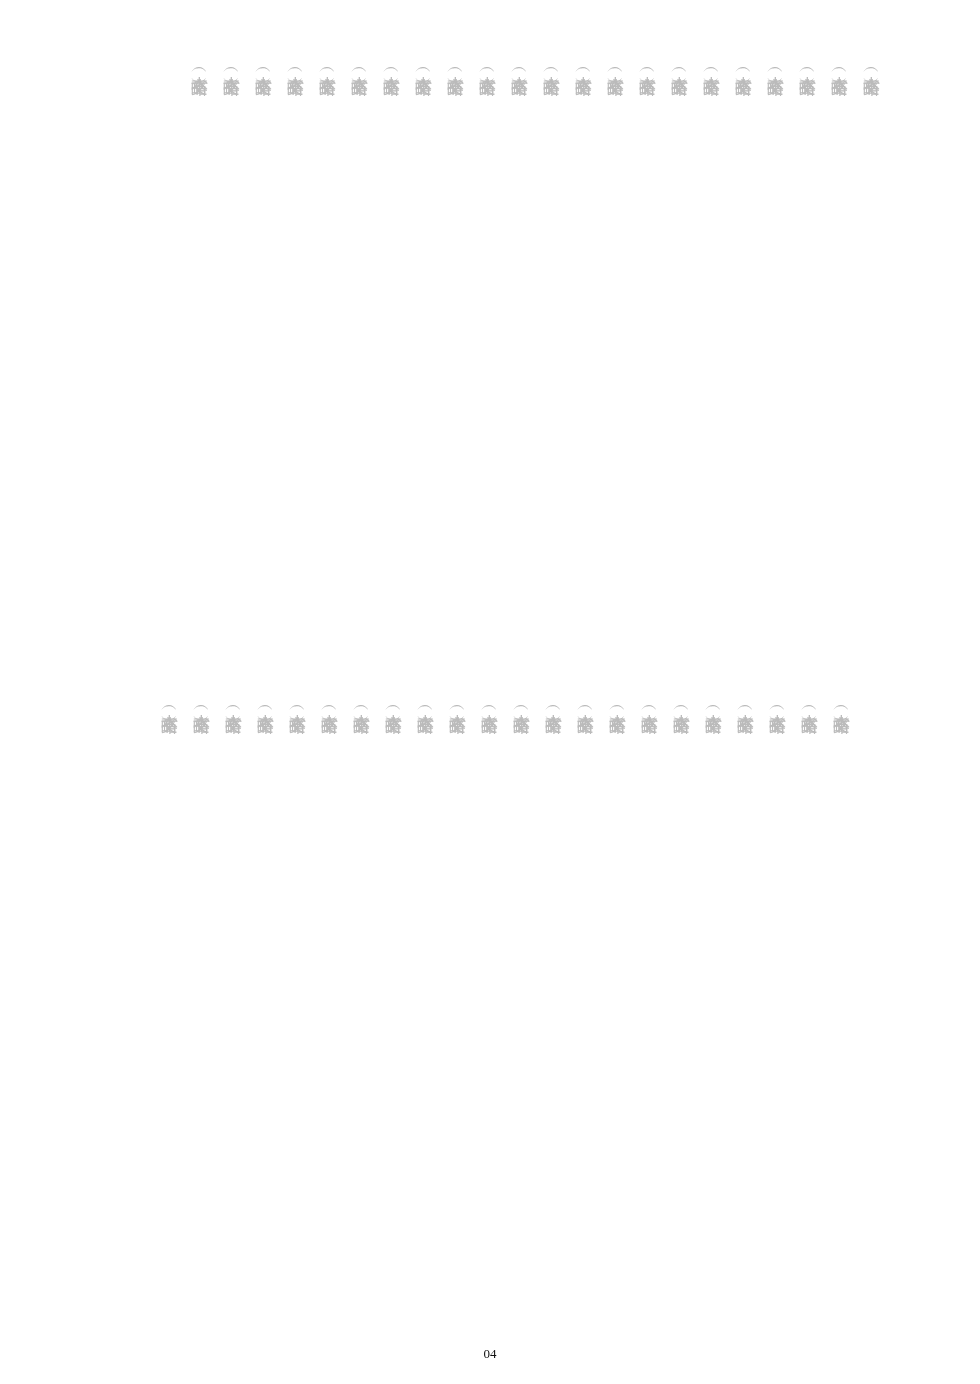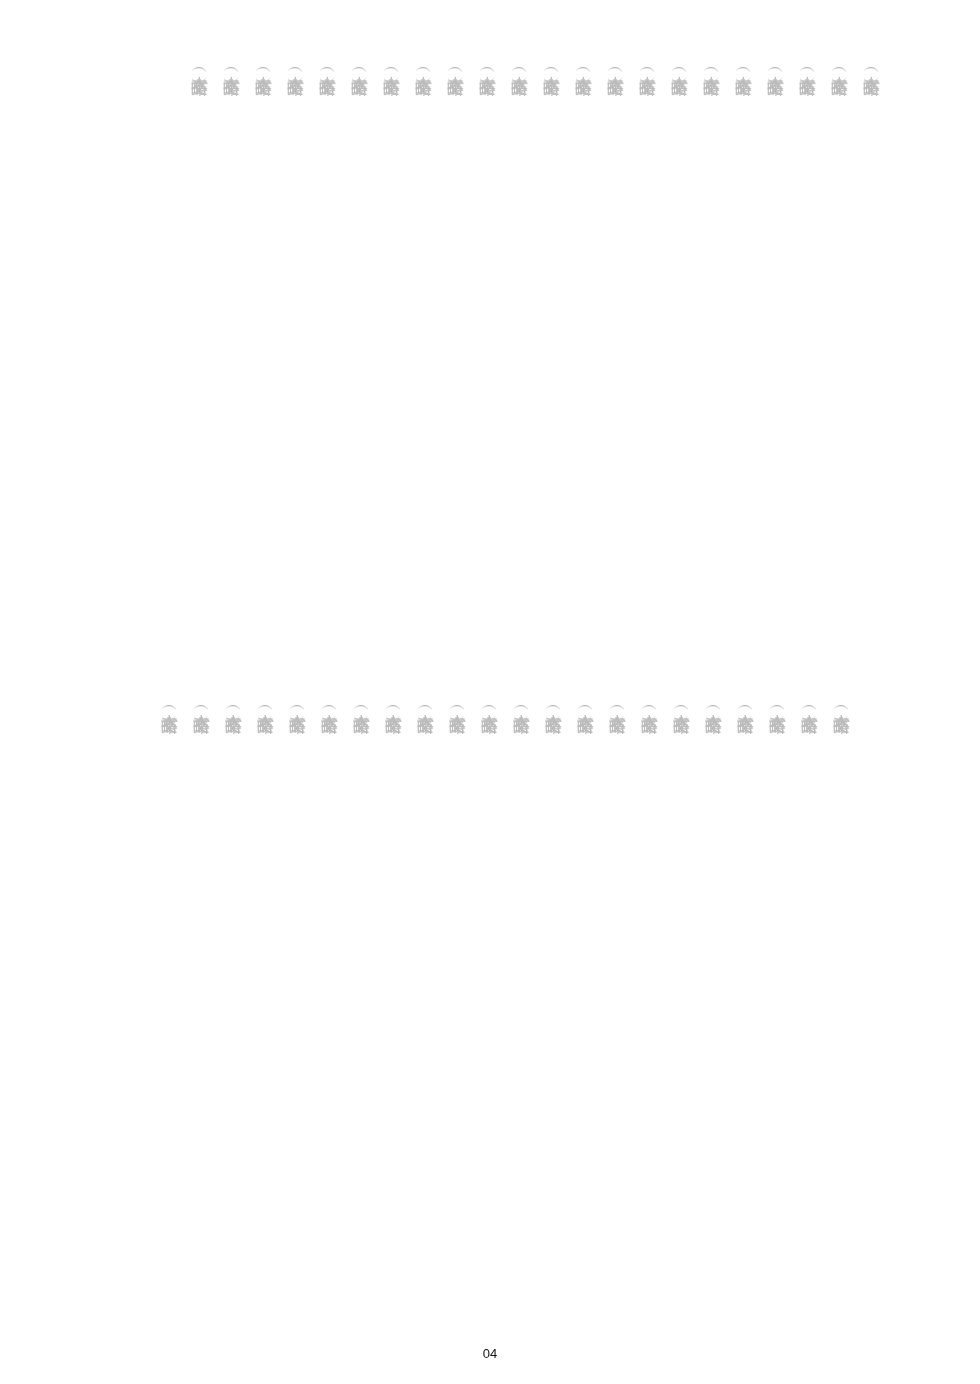--- a/index.html
+++ b/index.html
@@ -9,21 +9,21 @@
     }
     .text-block {
       position: absolute; writing-mode: vertical-rl;
       font-size: 17px; line-height: 32px; letter-spacing: 1px;
     }
     .block-top { right: 92px; top: 62px; height: 600px; width: 740px; }
     .block-bottom { right: 122px; top: 700px; height: 590px; width: 740px; }
     .col { display: block; color: #bbb; }
     .page-number {
       position: absolute; left: 0; right: 0; top: 1346px;
-      text-align: center; font-family: Liberation Sans, sans-serif; font-size: 13px;
+      text-align: center; font-family: Liberation Serif, serif; font-size: 13px;
     }
   </style>
 </head>
 <body>
 
 <div class="text-block block-top">
     <span class="col">（本文省略）</span>
     <span class="col">（本文省略）</span>
     <span class="col">（本文省略）</span>
     <span class="col">（本文省略）</span>

